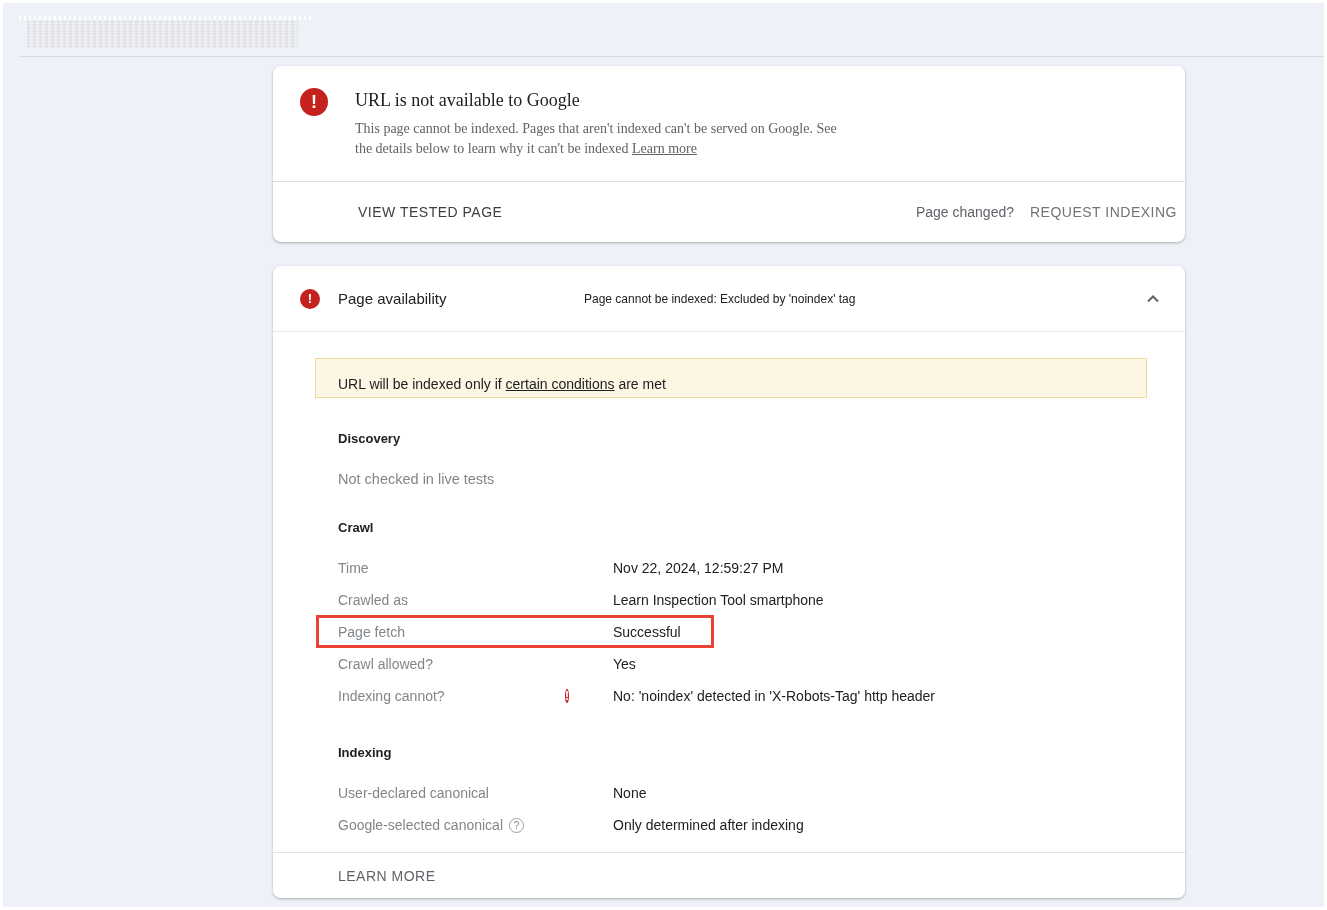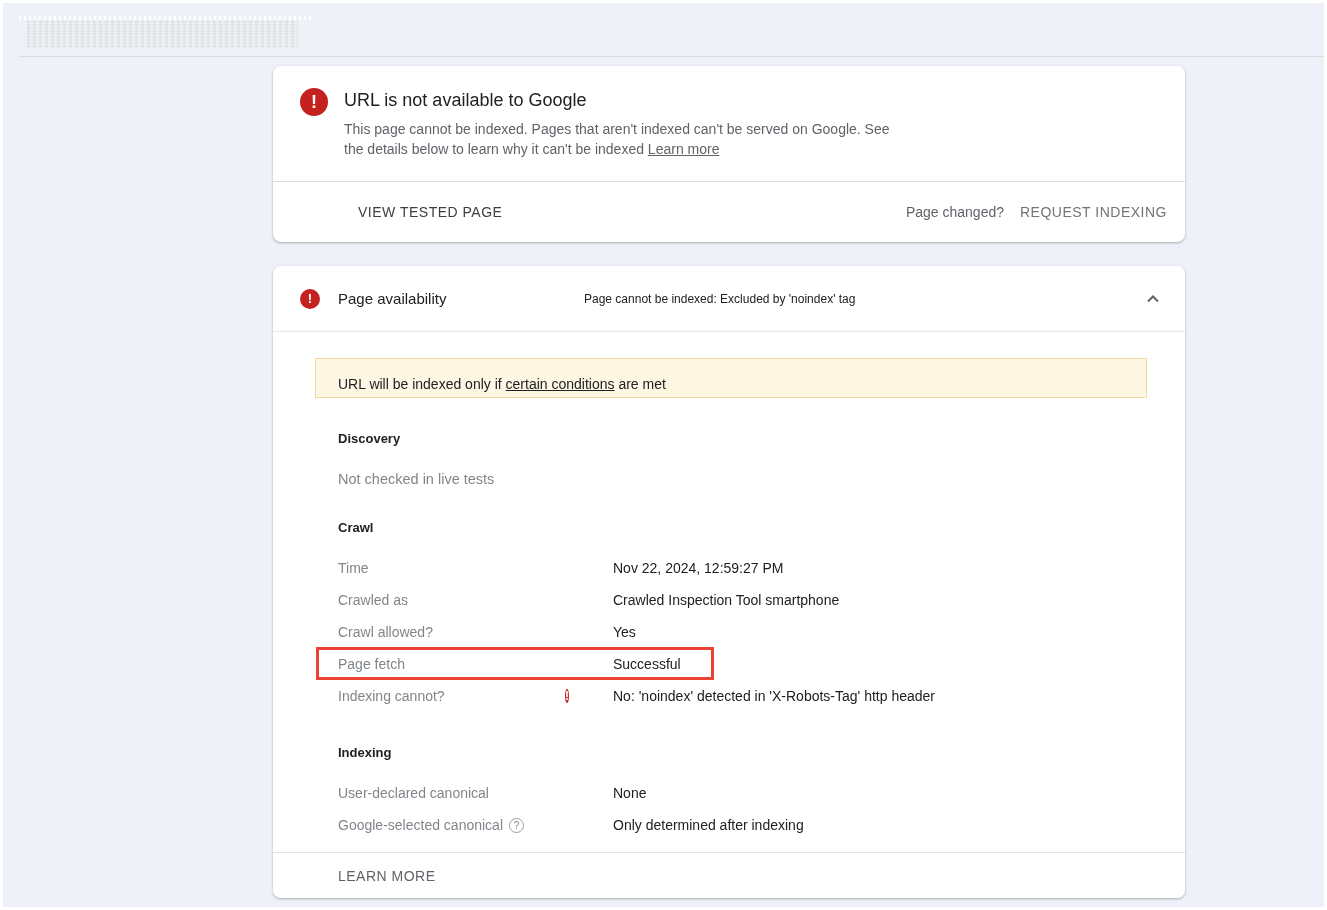--- a/index.html
+++ b/index.html
@@ -22,26 +22,26 @@
   
   .card { position:absolute; left:270px; width:912px; background:#ffffff; border-radius:8px;
     box-shadow:0 1px 2px rgba(60,64,67,.3), 0 1px 3px 1px rgba(60,64,67,.08); }
   .card1 { top:63px; height:176px; }
   .card2 { top:263px; height:632px; }
 
   
   .c1-main { display:flex; height:115px; padding:22px 24px 0 27px; }
   .err-badge { flex:0 0 auto; width:28px; height:28px; border-radius:50%; background:#c5221f;
     color:#fff; font-weight:bold; font-size:18px; line-height:28px; text-align:center; }
-  .c1-text { margin-left:16px; }
+  .c1-text { margin-left:27px;font-family:Liberation Serif, serif; }
   .c1-title { font-size:18px; font-weight:500; color:#202124; line-height:24px; }
   .c1-desc { margin-top:7px; font-size:14px; color:#5f6368; line-height:20px; }
   .link { color:#5f6368; text-decoration:underline; cursor:pointer; }
   .c1-footer { display:flex; align-items:center; height:61px; border-top:1px solid #dadce0;
-    padding:0 18px 0 85px; }
+    padding:0 8px 0 85px; }
   .txt-button { font-size:14px; font-weight:500; letter-spacing:.5px; color:#3c4043; cursor:pointer;
     background:none; border:none; font-family:inherit; }
   .c1-right { margin-left:auto; display:flex; align-items:center; gap:16px; }
   .page-changed { font-size:14px; color:#5f6368; }
   .txt-button.disabled { color:#737373; cursor:default; }
 
   
   .c2-header { display:flex; align-items:center; height:66px; padding:0 20px 0 27px;
     border-bottom:1px solid #e4e6ea; cursor:pointer; }
   .err-badge.small { width:20px; height:20px; font-size:13px; line-height:20px; }
@@ -126,32 +126,32 @@
       <div class="section-heading">Crawl</div>
       <div class="rows">
         <div class="row">
           <span class="label">Time</span>
           <span class="icon-slot"></span>
           <span class="value">Nov 22, 2024, 12:59:27 PM</span>
         </div>
         <div class="row">
           <span class="label">Crawled as</span>
           <span class="icon-slot"></span>
-          <span class="value">Crawled Inspection Tool smartphone</span>
-        </div>
-        <div class="row">
-          <span class="label">Crawl allowed?</span>
-          <span class="icon-slot"></span>
-          <span class="value">Yes</span>
+          <span class="value">Learn Inspection Tool smartphone</span>
         </div>
         <div class="row">
           <div class="annotation-box"></div>
           <span class="label">Page fetch</span>
           <span class="icon-slot"></span>
           <span class="value">Successful</span>
+        </div>
+        <div class="row">
+          <span class="label">Crawl allowed?</span>
+          <span class="icon-slot"></span>
+          <span class="value">Yes</span>
         </div>
         <div class="row">
           <span class="label">Indexing cannot?</span>
           <span class="icon-slot"><span class="err-badge tiny">!</span></span>
           <span class="value">No: 'noindex' detected in 'X-Robots-Tag' http header</span>
         </div>
       </div>
 
       <div class="section-heading">Indexing</div>
       <div class="rows">

